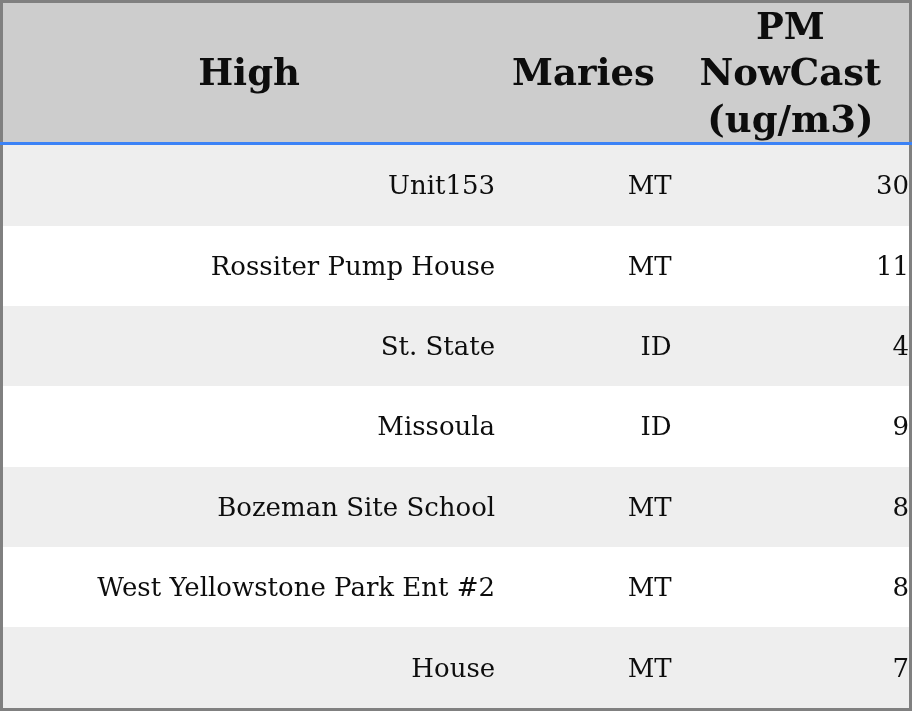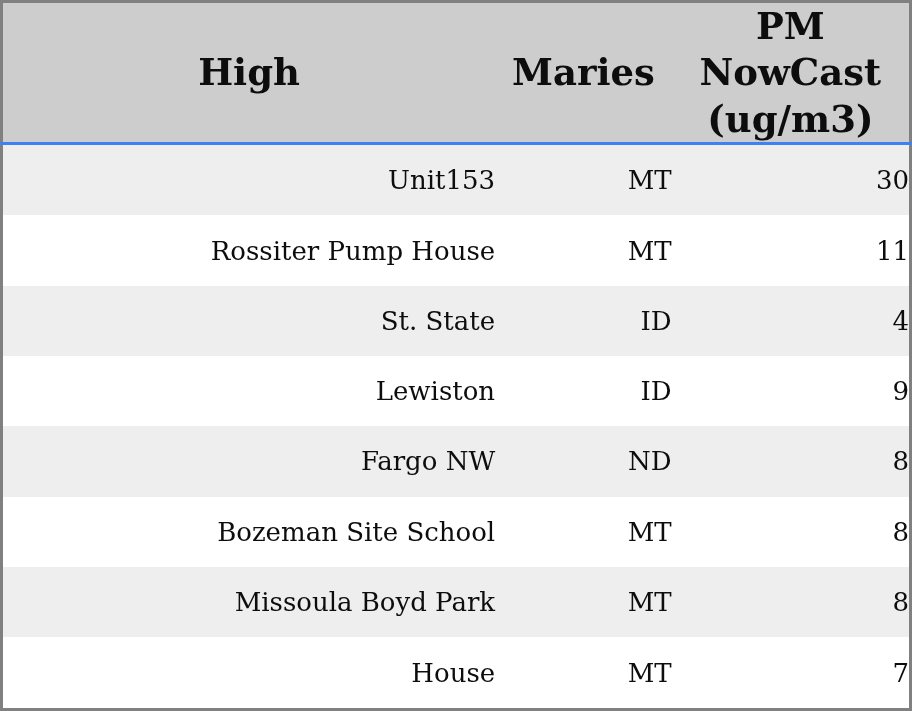--- a/index.html
+++ b/index.html
@@ -73,36 +73,31 @@
       <td>Rossiter Pump House</td>
       <td>MT</td>
       <td>11</td>
     </tr>
     <tr>
       <td>St. State</td>
       <td>ID</td>
       <td>4</td>
     </tr>
     <tr>
-      <td>Lewiston</td>
+      <td>Missoula</td>
       <td>ID</td>
       <td>9</td>
-    </tr>
-    <tr>
-      <td>Fargo NW</td>
-      <td>ND</td>
-      <td>8</td>
     </tr>
     <tr>
       <td>Bozeman Site School</td>
       <td>MT</td>
       <td>8</td>
     </tr>
     <tr>
-      <td>Missoula Boyd Park</td>
+      <td>West Yellowstone Park Ent #2</td>
       <td>MT</td>
       <td>8</td>
     </tr>
     <tr>
       <td>House</td>
       <td>MT</td>
       <td>7</td>
     </tr>
   </tbody>
 </table>

